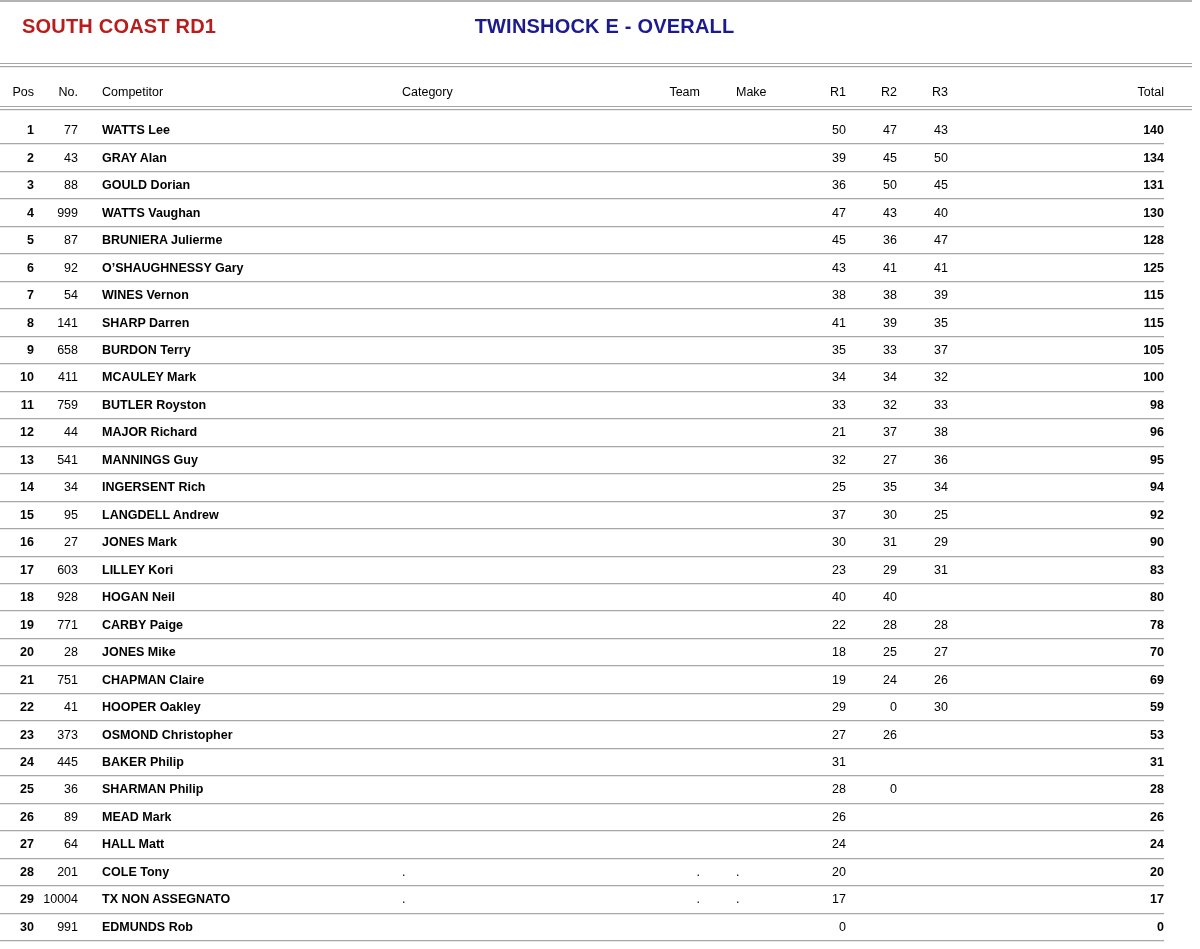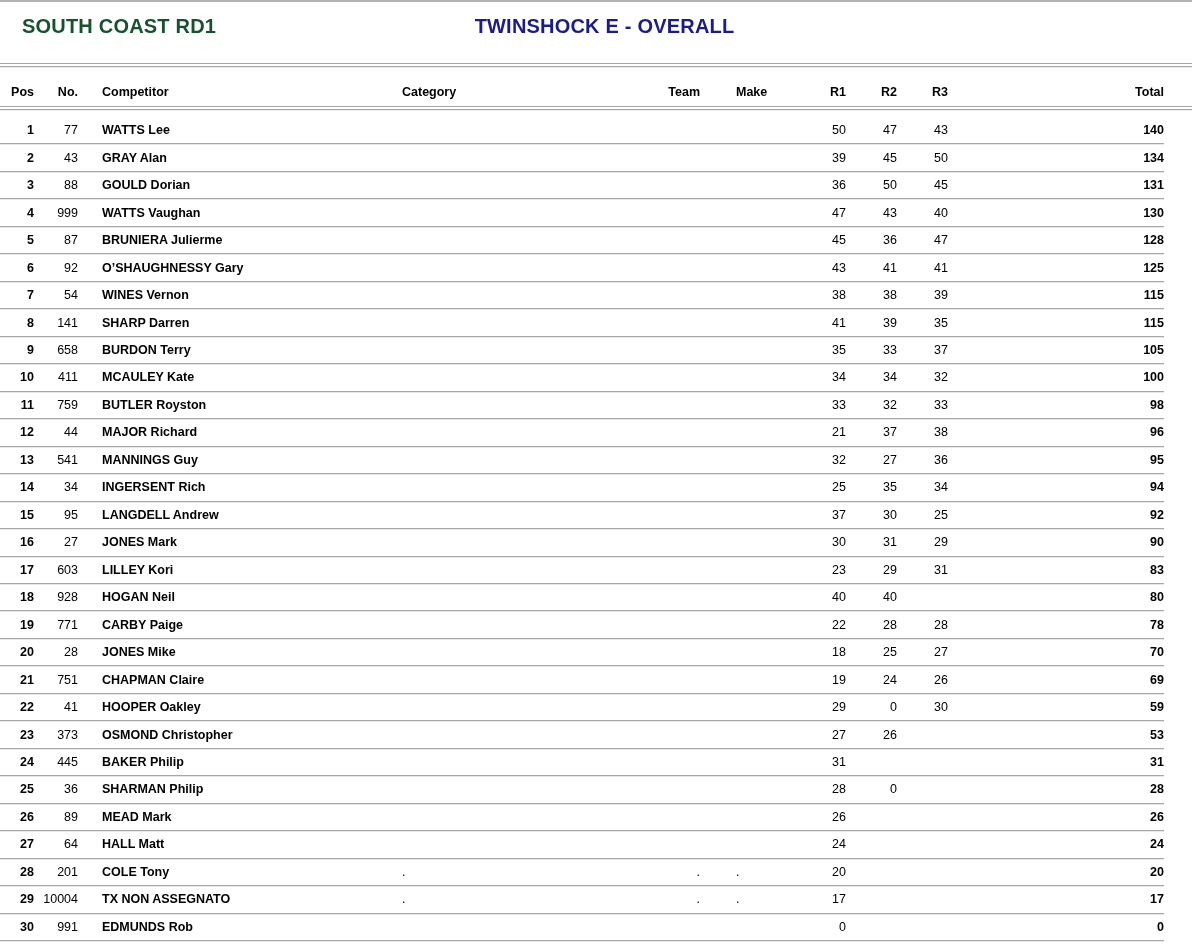--- a/index.html
+++ b/index.html
@@ -92,30 +92,30 @@
   }
   .cell { white-space: nowrap; overflow: hidden; }
   .c-pos      { text-align: right; font-weight: bold; }
   .c-no       { text-align: right; font-weight: normal; }
   .c-comp     { text-align: left; padding-left: 24px; font-weight: bold; }
   .c-cat      { text-align: left; }
   .c-team     { text-align: right; }
   .c-make     { text-align: left; padding-left: 36px; }
   .c-r        { text-align: right; }
   .c-total    { text-align: right; font-weight: bold; }
-  .header-row .cell { font-weight: bold; }
+  .header-row .cell { font-weight: normal; }
 </style>
 </head>
 <body>
 
 <div class="page">
 
   <div class="top-line"></div>
 
-  <div class="title-left" style="color: #14532d;">SOUTH COAST RD1</div>
+  <div class="title-left" style="color: #b91c1c;">SOUTH COAST RD1</div>
 
   <div class="title-center" style="color: rgb(27, 27, 142);">TWINSHOCK E - OVERALL</div>
 
   <div class="rule-double rule-top"></div>
 
   <div class="grid-row header-row">
     <div class="cell c-pos">Pos</div>
     <div class="cell c-no">No.</div>
     <div class="cell c-comp">Competitor</div>
     <div class="cell c-cat">Category</div>
@@ -234,21 +234,21 @@
     <div class="cell c-team"></div>
     <div class="cell c-make"></div>
     <div class="cell c-r">35</div>
     <div class="cell c-r">33</div>
     <div class="cell c-r">37</div>
     <div class="cell c-total">105</div>
   </div>
       <div class="grid-row data-row">
     <div class="cell c-pos">10</div>
     <div class="cell c-no">411</div>
-    <div class="cell c-comp">MCAULEY Kate</div>
+    <div class="cell c-comp">MCAULEY Mark</div>
     <div class="cell c-cat"></div>
     <div class="cell c-team"></div>
     <div class="cell c-make"></div>
     <div class="cell c-r">34</div>
     <div class="cell c-r">34</div>
     <div class="cell c-r">32</div>
     <div class="cell c-total">100</div>
   </div>
       <div class="grid-row data-row">
     <div class="cell c-pos">11</div>

